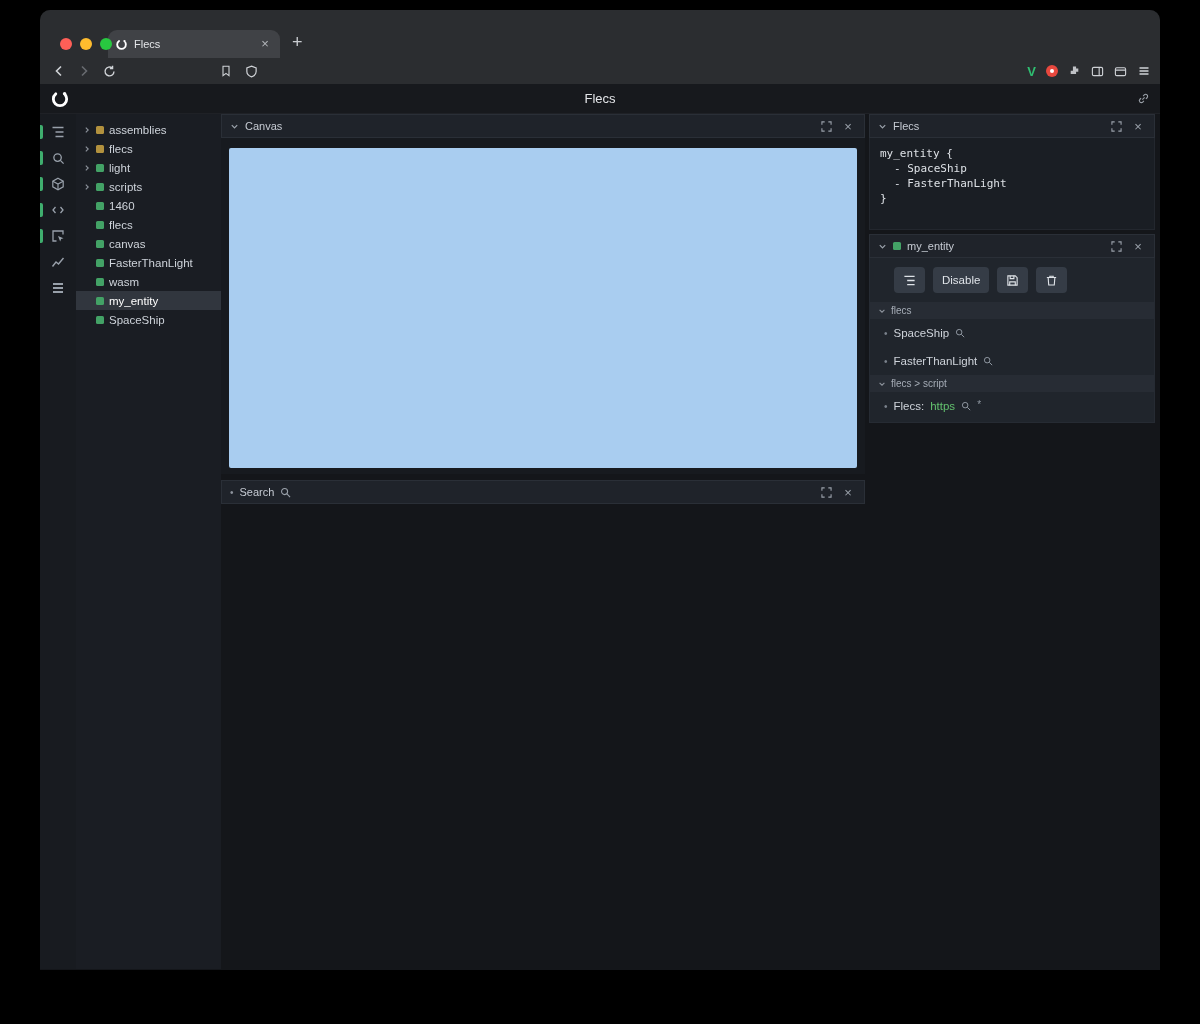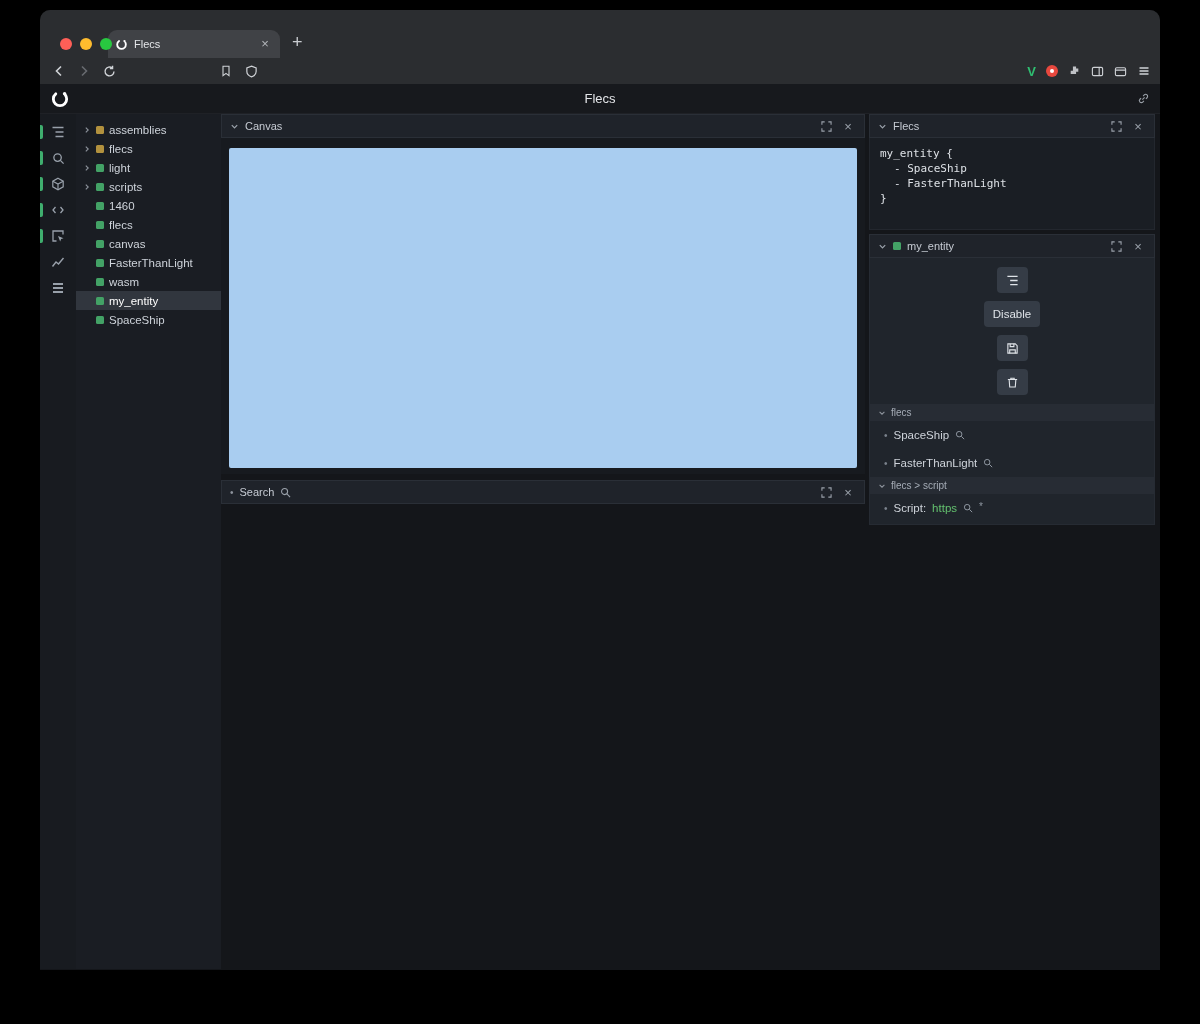--- a/index.html
+++ b/index.html
@@ -71,21 +71,21 @@
   .canvas-surface { width:628px; height:320px; border-radius:2px; }
   .search-panel { margin-top:6px; }
 
   .editor-body { height:92px; background:#1a1e24; border:1px solid #23272e; border-top:none; padding:8px 10px;
                  font-family:"DejaVu Sans Mono", monospace; font-size:11px; line-height:15px; color:#dde1e6; }
   .code-line { white-space:pre; }
   .code-line.indent { padding-left:14px; }
 
   .entity-panel { margin-top:4px; }
   .entity-body { background:#20252c; border:1px solid #262b33; border-top:none; padding-bottom:2px; }
-  .toolbar-row { display:flex; gap:8px; align-items:center; padding:9px 14px;flex-direction:column; }
+  .toolbar-row { display:flex; gap:8px; align-items:center; padding:9px 24px; }
   .tool-btn { height:26px; background:#353c46; border-radius:4px; color:#dfe3e8; display:flex; align-items:center;
               justify-content:center; padding:0 9px; font-size:11.5px; }
   .section-header { height:17px; background:#272c34; display:flex; align-items:center; gap:5px; padding:0 8px;
                     font-size:10px; color:#a5acb6; }
   .section-chevron { color:#8d939c; display:flex; }
   .comp-row { display:flex; align-items:center; gap:6px; padding:8px 10px 8px 14px; font-size:11.5px; color:#ced3da; }
   .bullet { color:#7a828c; font-size:10px; }
   .mag { color:#8f97a1; display:flex; }
   .regex-mark { color:#8f97a1; font-size:10px; position:relative; top:-2px; }
   svg { display:block; }
@@ -461,21 +461,21 @@
           <div class="section-header">
             <span class="section-chevron">
                   <svg viewBox="0 0 10 10" width="8" height="8">
                     <path d="M2 3.5l3 3 3-3" fill="none" stroke="currentColor" stroke-width="1.4"></path>
                   </svg>
                 </span>
             <span>flecs &gt; script</span>
           </div>
           <div class="comp-row">
             <span class="bullet">•</span>
-            <span>Script:</span>
+            <span>Flecs:</span>
             <span style="color: rgb(99, 193, 110);">https</span>
             <span class="mag">
                   <svg viewBox="0 0 12 12" width="10" height="10">
                     <circle cx="5" cy="5" r="3.3" fill="none" stroke="currentColor" stroke-width="1.2"></circle>
                     <path d="M7.6 7.6L11 11" stroke="currentColor" stroke-width="1.2"></path>
                   </svg>
                 </span>
             <span class="regex-mark">*</span>
           </div>
         </div>

